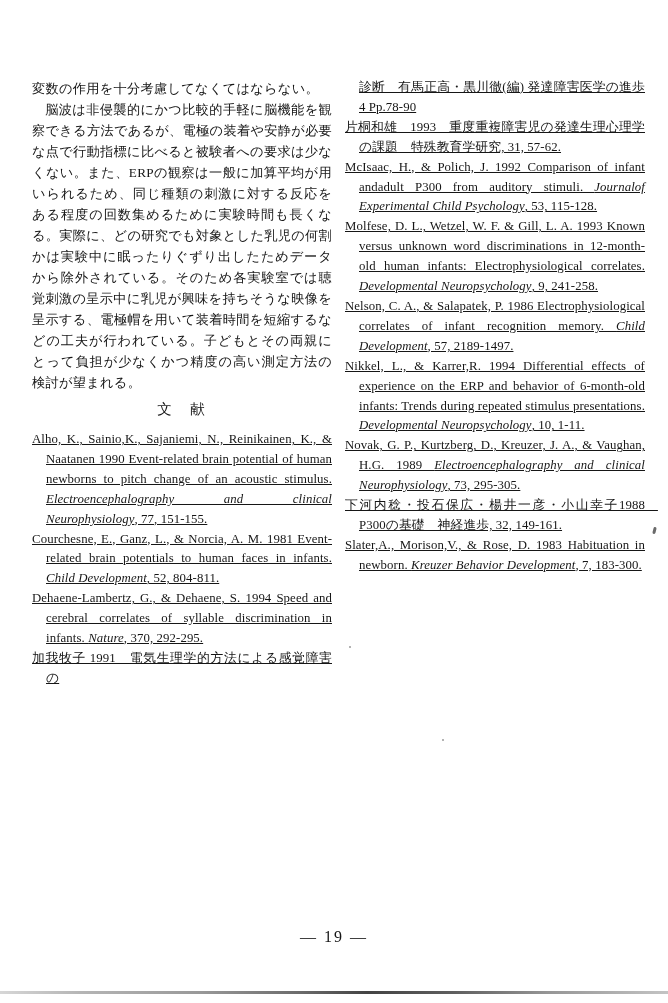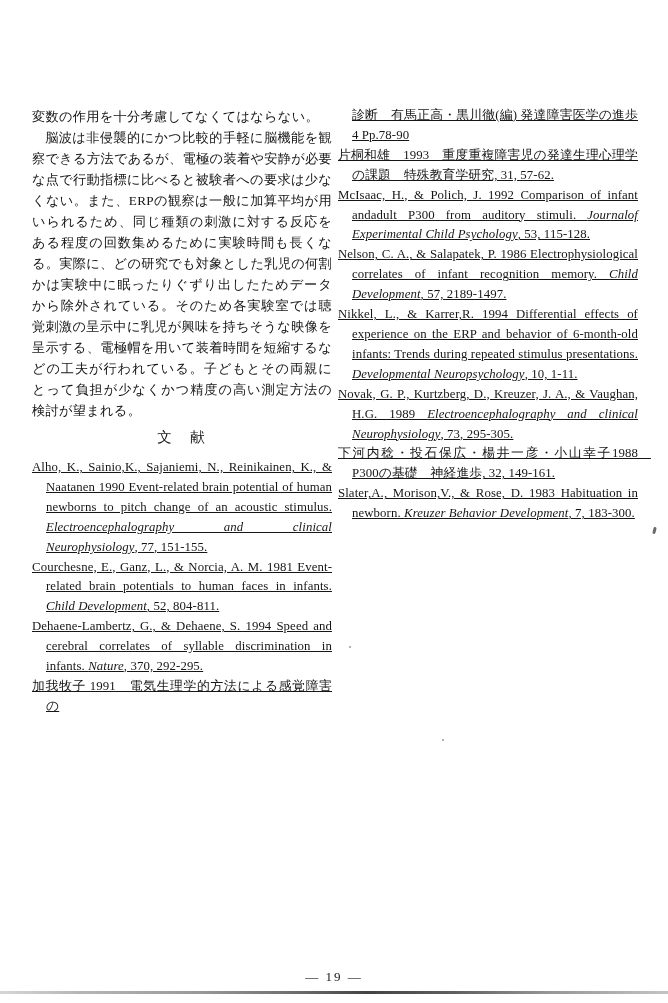--- a/index.html
+++ b/index.html
@@ -9,22 +9,21 @@
     font-family: "Liberation Serif", "DejaVu Serif", serif;
     color: #161616;
     position: relative;
     overflow: hidden;
   }
   .page { position: absolute; inset: 0; background: #ffffff; }
   .columns {
     position: absolute;
     top: 78px; left: 32px;
     display: flex;
-    gap: 6px;
-    margin-top: 28px;
+    gap: 13px;
   }
   .column { width: 300px; }
   .jp-para {
     margin: 0;
     font-size: 13.2px;
     line-height: 21px;
     text-align: justify;
     letter-spacing: 0.3px;
   }
   .jp-para.indent { text-indent: 1em; }
@@ -45,23 +44,22 @@
     letter-spacing: 0.1px;
     text-decoration: underline;
   }
   .ref.cont { text-indent: 0; }
   .it { font-style: italic; }
   .page-number {
     position: absolute;
     top: 928px; left: 0;
     width: 668px;
     text-align: center;
-    font-size: 13px;
+    font-size: 16px;
     letter-spacing: 2px;
-    margin-top: 41px;
   }
   .scan-mark-right {
     position: absolute;
     left: 653px; top: 527px;
     width: 3px; height: 7px;
     background: #6a6a6a;
     border-radius: 2px;
     transform: rotate(14deg);
   }
   .scan-speck { position: absolute; width: 2px; height: 2px; background: #9a9a9a; border-radius: 50%; }
@@ -93,20 +91,21 @@
           <p class="ref"><span>Courchesne, E., Ganz, L., &amp; Norcia, A. M. 1981 Event-related brain potentials to human faces in infants. </span><span class="it">Child Development</span><span>, 52, 804-811.</span></p>
           <p class="ref"><span>Dehaene-Lambertz, G., &amp; Dehaene, S. 1994  Speed and cerebral correlates of syllable discrimination in infants. </span><span class="it">Nature</span><span>, 370, 292-295.</span></p>
           <p class="ref"><span>加我牧子 1991　電気生理学的方法による感覚障害の</span></p>
         </div>
     </section>
     <section class="column">
       <div>
           <p class="ref cont"><span>診断　有馬正高・黒川徹(編) 発達障害医学の進歩 4 Pp.78-90</span></p>
           <p class="ref"><span>片桐和雄　1993　重度重複障害児の発達生理心理学の課題　特殊教育学研究, 31, 57-62.</span></p>
           <p class="ref"><span>McIsaac, H., &amp; Polich, J. 1992  Comparison of infant andadult P300 from auditory stimuli.  </span><span class="it">Journalof Experimental Child Psychology</span><span>, 53, 115-128.</span></p>
+          <p class="ref"><span>Molfese, D. L., Wetzel, W. F. &amp; Gill, L. A. 1993 Known versus unknown word discriminations in 12-month-old human infants: Electrophysiological correlates. </span><span class="it">Developmental Neuropsychology</span><span>, 9, 241-258.</span></p>
           <p class="ref"><span>Nelson, C. A., &amp; Salapatek, P. 1986  Electrophysiological correlates of infant recognition memory. </span><span class="it">Child Development</span><span>, 57, 2189-1497.</span></p>
           <p class="ref"><span>Nikkel, L., &amp; Karrer,R. 1994   Differential effects of experience on the ERP and behavior of 6-month-old infants: Trends during repeated stimulus presentations. </span><span class="it">Developmental Neuropsychology</span><span>, 10, 1-11.</span></p>
           <p class="ref"><span>Novak, G. P., Kurtzberg, D., Kreuzer, J. A., &amp; Vaughan, H.G. 1989  </span><span class="it">Electroencephalography and clinical Neurophysiology</span><span>, 73, 295-305.</span></p>
           <p class="ref"><span>下河内稔・投石保広・楊井一彦・小山幸子1988　P300の基礎　神経進歩, 32, 149-161.</span></p>
           <p class="ref"><span>Slater,A., Morison,V., &amp; Rose, D. 1983 Habituation in newborn. </span><span class="it">Kreuzer Behavior Development</span><span>, 7, 183-300.</span></p>
         </div>
     </section>
   </div>
 
   <div class="page-number">— 19 —</div>

